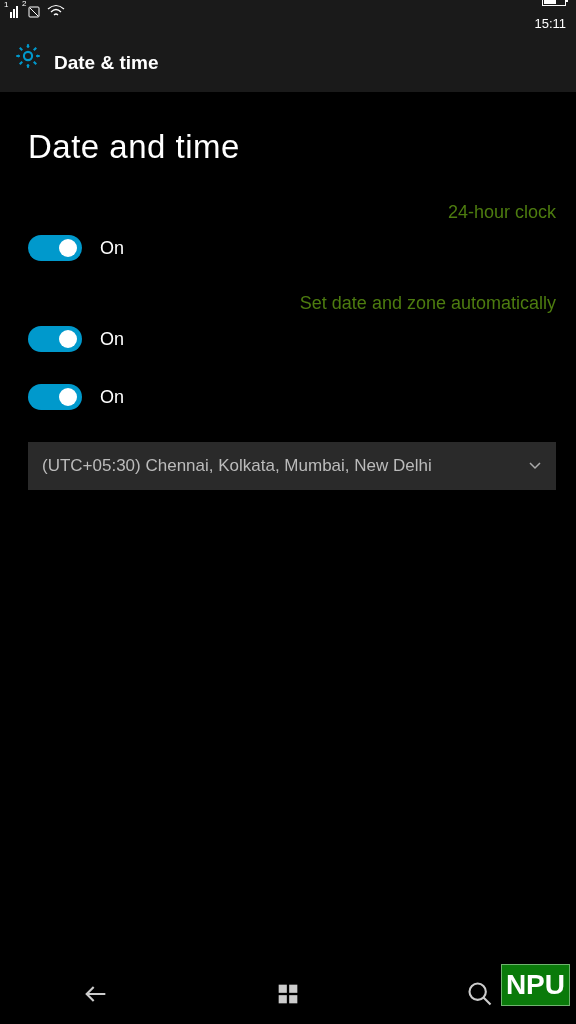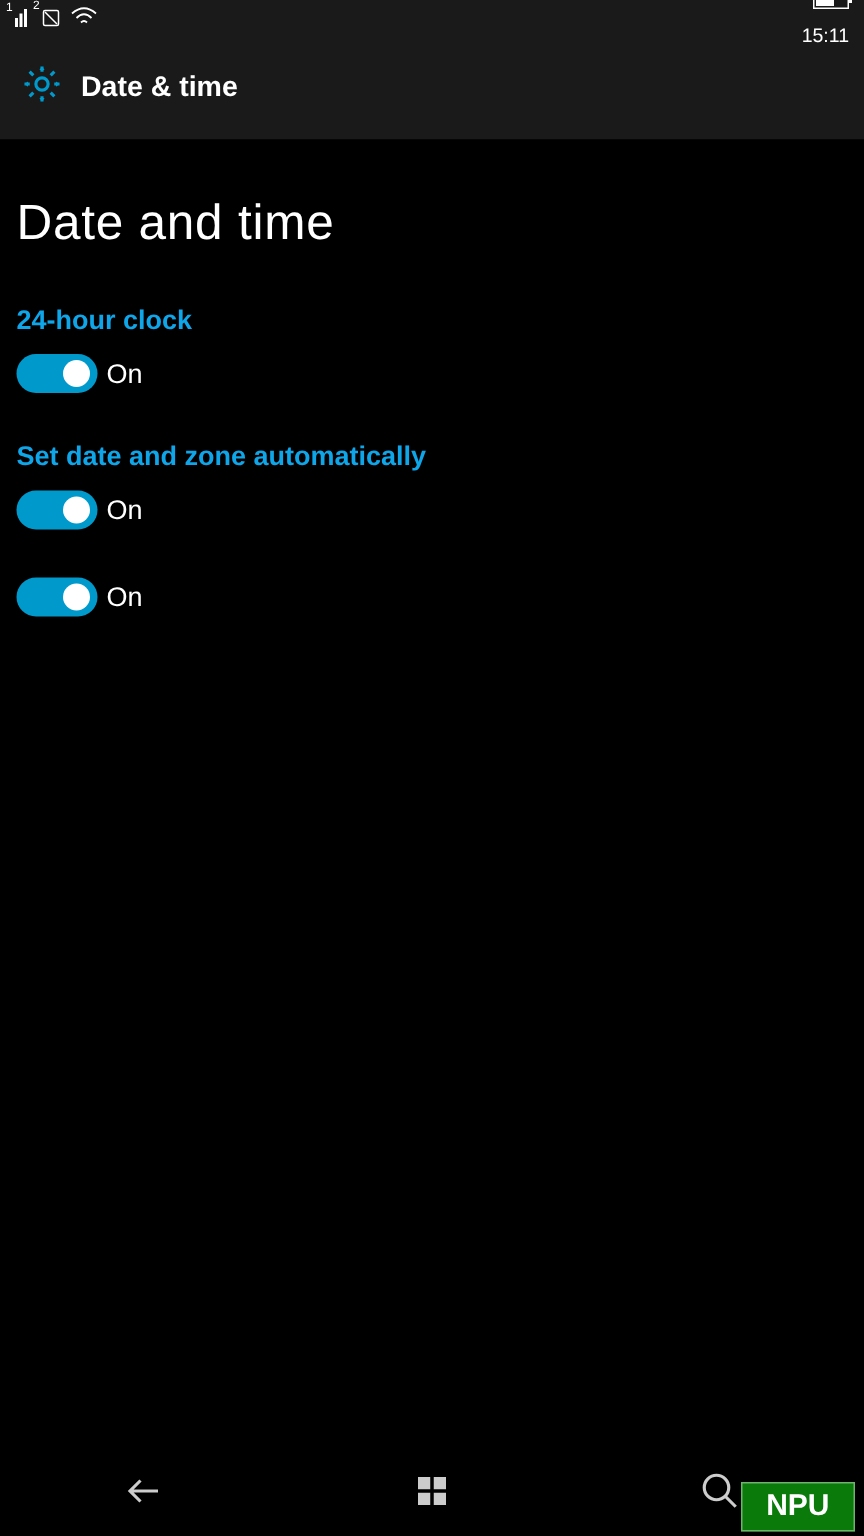--- a/index.html
+++ b/index.html
@@ -96,63 +96,64 @@
     }
     
     .battery-fill {
       height: 100%;
       width: 60%;
       background: #fff;
     }
     
     .header {
       display: flex;
-      align-items: center;
+      align-items: flex-end;
       padding: 18px 14px;
       gap: 12px;
       background: #1a1a1a;
     }
     
     .gear-icon svg {
       width: 28px;
       height: 28px;
     }
     
     .header-title {
       font-size: 19px;
       font-weight: 600;
     }
     
     .content {
-      padding: 36px 20px 20px 11px;
+      padding: 36px 20px 20px 28px;
       background: #000;
     }
     
     .page-title {
       font-size: 33px;
       font-weight: 300;
       margin-bottom: 36px;
       letter-spacing: 0.5px;
     }
     
     .setting-group {
       margin-bottom: 32px;
     }
     
     .setting-label {
       font-size: 18px;
-      font-weight: 700;
+      font-weight: 400;
       margin-bottom: 12px;
-      color: #0ea5e9;
+      color: #4d7c0f;
+      text-align: right;
     }
     
     .toggle-row {
       display: flex;
       align-items: center;
-      gap: 6px;
+      gap: 18px;
     }
     
     .toggle {
       width: 54px;
       height: 26px;
       background: #0099cc;
       border-radius: 13px;
       position: relative;
       cursor: pointer;
     }
@@ -214,27 +215,27 @@
       cursor: pointer;
     }
     
     .nav-button svg {
       width: 28px;
       height: 28px;
     }
     
     .watermark {
       position: absolute;
-      bottom: 3px;
+      bottom: 18px;
       right: 6px;
       background: #0a7a0a;
       color: #fff;
       font-weight: 900;
-      font-size: 20px;
-      padding: 4px 16px;
+      font-size: 28px;
+      padding: 4px 4px;
       font-family: Arial, sans-serif;
       letter-spacing: 0px;
       border: 1px solid #6eb36e;
     }
   </style>
 </head>
 <body>
 
 <div class="status-bar">
   <div class="status-left">
@@ -305,20 +306,28 @@
   <div class="setting-group">
     <div class="toggle-row">
       <div class="toggle">
         <div class="toggle-knob"></div>
       </div>
       <div class="toggle-state">On</div>
     </div>
   </div>
 
   <div class="setting-group">
+    <div class="dropdown">
+      <div class="dropdown-value">(UTC+05:30) Chennai, Kolkata, Mumbai, New Delhi</div>
+      <div class="chevron-down">
+        <svg width="14" height="10" viewBox="0 0 14 10">
+            <path d="M2 2 L7 7 L12 2" fill="none" stroke="#aaa" stroke-width="1.5"></path>
+          </svg>
+      </div>
+    </div>
   </div>
 </div>
 
 <div class="nav-bar">
   <div class="nav-button">
     <svg viewBox="0 0 24 24" fill="none" stroke="#ccc" stroke-width="1.8">
       <path d="M20 12 L4 12 M10 6 L4 12 L10 18"></path>
     </svg>
   </div>
   <div class="nav-button">

